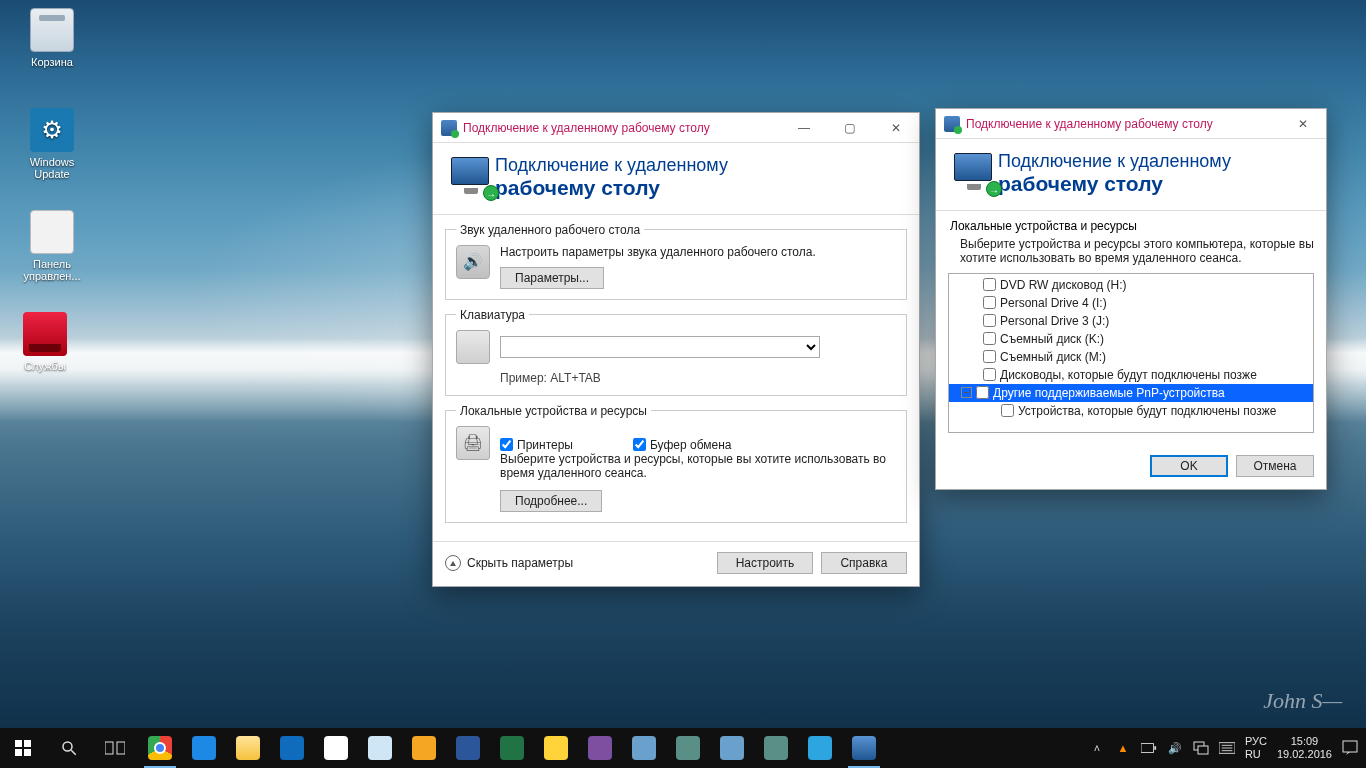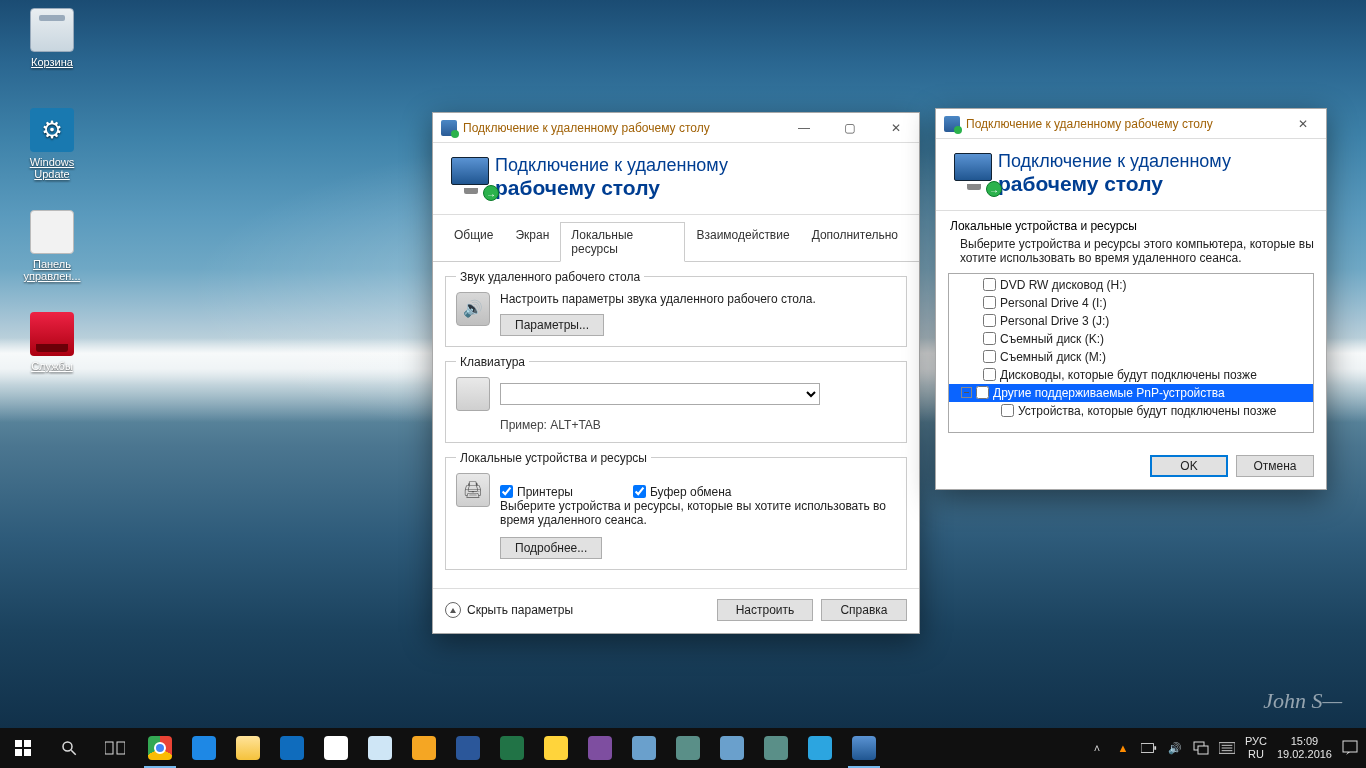--- a/index.html
+++ b/index.html
@@ -9,35 +9,35 @@
     background: linear-gradient(180deg,#1b4c73 0%,#2a6690 8%,#3e82a9 18%,#5a9abd 28%,#6fa8c5 35%,#a9c6d6 42%,#c9d9df 46%,#6a95a8 50%,#4b7690 58%,#2e5b7a 70%,#1b425e 82%,#0d2a42 100%);
   }
   .desktop::before{
     content:""; position:absolute; inset:0;
     background:
       radial-gradient(60% 35% at 50% 38%, rgba(255,255,255,0.35), transparent 60%),
       linear-gradient(180deg, rgba(255,255,255,0) 0 44%, rgba(255,255,255,0.85) 46% 48%, rgba(255,255,255,0) 55%);
     pointer-events:none;
   }
   
-  .dicon { position:absolute; width:76px; text-align:center; color:#fff; font-size:11px; text-shadow:0 1px 2px rgba(0,0,0,.8);text-decoration:underline; }
+  .dicon { position:absolute; width:76px; text-align:center; color:#fff; font-size:11px; text-shadow:0 1px 2px rgba(0,0,0,.8); }
   .dicon .glyph{ width:44px; height:44px; margin:0 auto 4px; border-radius:4px; }
   .recycle .glyph{ background:linear-gradient(#e9eef1,#c9d6df); border:1px solid #9ab; position:relative;}
   .recycle .glyph::after{content:""; position:absolute; left:8px; right:8px; top:6px; height:6px; background:#9ab; border-radius:2px;}
   .d-wupd .glyph{ background:#1979b0; position:relative;}
   .d-wupd .glyph::after{content:"⚙"; color:#fff; position:absolute; inset:0; display:flex; align-items:center; justify-content:center; font-size:24px;}
   .d-panel .glyph{ background:#f2f2f2; border:1px solid #bbb;}
   .d-svc .glyph{ background:linear-gradient(#e24,#a01); position:relative;}
   .d-svc .glyph::after{content:""; position:absolute; left:6px; right:6px; bottom:4px; height:8px; background:#6b0008; border-radius:0 0 3px 3px;}
   
   .win{ position:absolute; background:#fff; border:1px solid #a8a8a8; box-shadow:0 8px 28px rgba(0,0,0,.45); }
   .titlebar{ height:30px; display:flex; align-items:center; padding:0 0 0 8px; background:#fff; border-bottom:1px solid #ddd;}
   .titlebar .ticon{ width:16px; height:16px; margin-right:6px; background:linear-gradient(#4b87c5,#2a5b96); border-radius:2px; position:relative;}
   .titlebar .ticon::after{content:""; position:absolute; right:-2px; bottom:-2px; width:8px; height:8px; border-radius:50%; background:#2bb24c;}
-  .titlebar .ttext{ flex:1; font-size:12px; color:#a16207;}
+  .titlebar .ttext{ flex:1; font-size:12px; color:#be185d;}
   .winbtns{ display:flex; }
   .winbtn{ width:46px; height:30px; display:flex; align-items:center; justify-content:center; color:#555;}
   .banner{ padding:12px 18px 14px; display:flex; align-items:center; border-bottom:1px solid #ddd; }
   .banner-icon{ width:44px; height:40px; position:relative;}
   .mon{ width:38px; height:28px; background:linear-gradient(#5a93d3,#205691); border:1px solid #123; border-radius:2px; position:relative;}
   .mon::after{content:""; position:absolute; left:12px; top:30px; width:14px; height:6px; background:#888; border-radius:0 0 2px 2px;}
   .badge{ position:absolute; right:-4px; bottom:-4px; width:16px; height:16px; border-radius:50%; background:#2bb24c; border:1px solid #0a7a2a;}
   .badge::after{content:"→"; color:#fff; font-size:10px; position:absolute; inset:0; display:flex; align-items:center; justify-content:center;}
   .banner h1{ color:#003e92; font-weight:400; font-size:18px; line-height:1.15;}
   .banner h1 b{ display:block; font-weight:700; font-size:21px;}
@@ -95,42 +95,42 @@
   .c-word{background:#2b579a;}
   .c-excel{background:#217346;}
   .c-py{background:#ffd43b;}
   .c-snip{background:#7e4ea0;}
   .c-other1{background:#6aa0cc;}
   .c-other2{background:#5a8f88;}
   .c-tg{background:#2ca5e0;}
   .c-rdp{background:linear-gradient(#5a93d3,#205691);}
   .tray{ margin-left:auto; display:flex; align-items:center; gap:10px; padding-right:8px; font-size:11px; color:#e6e6e6;}
   .tray .clock{ text-align:center; line-height:1.15;}
-  .tray .lang{ text-align:center; line-height:1.15;}
+  .tray .lang{ line-height:1.15;}
   .tray .ic{ width:16px; height:16px; display:flex; align-items:center; justify-content:center; color:#d8d8d8;}
   .sig{ position:absolute; right:24px; bottom:54px; color:rgba(255,255,255,.55); font-style:italic; font-family:"Segoe Script","Comic Sans MS",cursive; font-size:22px;}
 </style>
 </head>
 <body>
 
 <div class="desktop">
 
   <div class="dicon recycle" style="left:14px; top:8px;">
     <div class="glyph"></div>
     <div>Корзина</div>
   </div>
   <div class="dicon d-wupd" style="left:14px; top:108px;">
     <div class="glyph"></div>
     <div>Windows Update</div>
   </div>
   <div class="dicon d-panel" style="left:14px; top:210px;">
     <div class="glyph"></div>
     <div>Панель управлен...</div>
   </div>
-  <div class="dicon d-svc" style="left:14px; top:312px;">
+  <div class="dicon d-svc" style="left:7px; top:312px;">
     <div class="glyph"></div>
     <div>Службы</div>
   </div>
 
   <div class="win" style="left:432px; top:112px; width:488px;">
     <div class="titlebar">
       <div class="ticon"></div>
       <div class="ttext">Подключение к удаленному рабочему столу</div>
       <div class="winbtns">
         <div class="winbtn">—</div>
@@ -140,27 +140,20 @@
     </div>
     <div class="banner">
       <div class="banner-icon">
         <div class="mon"></div>
           <div class="badge"></div>
       </div>
       <h1>
         <span>Подключение к удаленному</span>
         <b>рабочему столу</b>
       </h1>
-    </div>
-    <div class="tabs">
-      <div class="tab">Общие</div>
-      <div class="tab">Экран</div>
-      <div class="tab active">Локальные ресурсы</div>
-      <div class="tab">Взаимодействие</div>
-      <div class="tab">Дополнительно</div>
     </div>
     <div class="body">
       <fieldset class="grp">
         <legend>Звук удаленного рабочего стола</legend>
         <div class="grprow">
           <div class="grpicon gi-speaker"></div>
           <div class="grpcontent">
             <div>Настроить параметры звука удаленного рабочего стола.</div>
             <div style="margin-top:8px;">
               <span class="btn">Параметры...</span>

